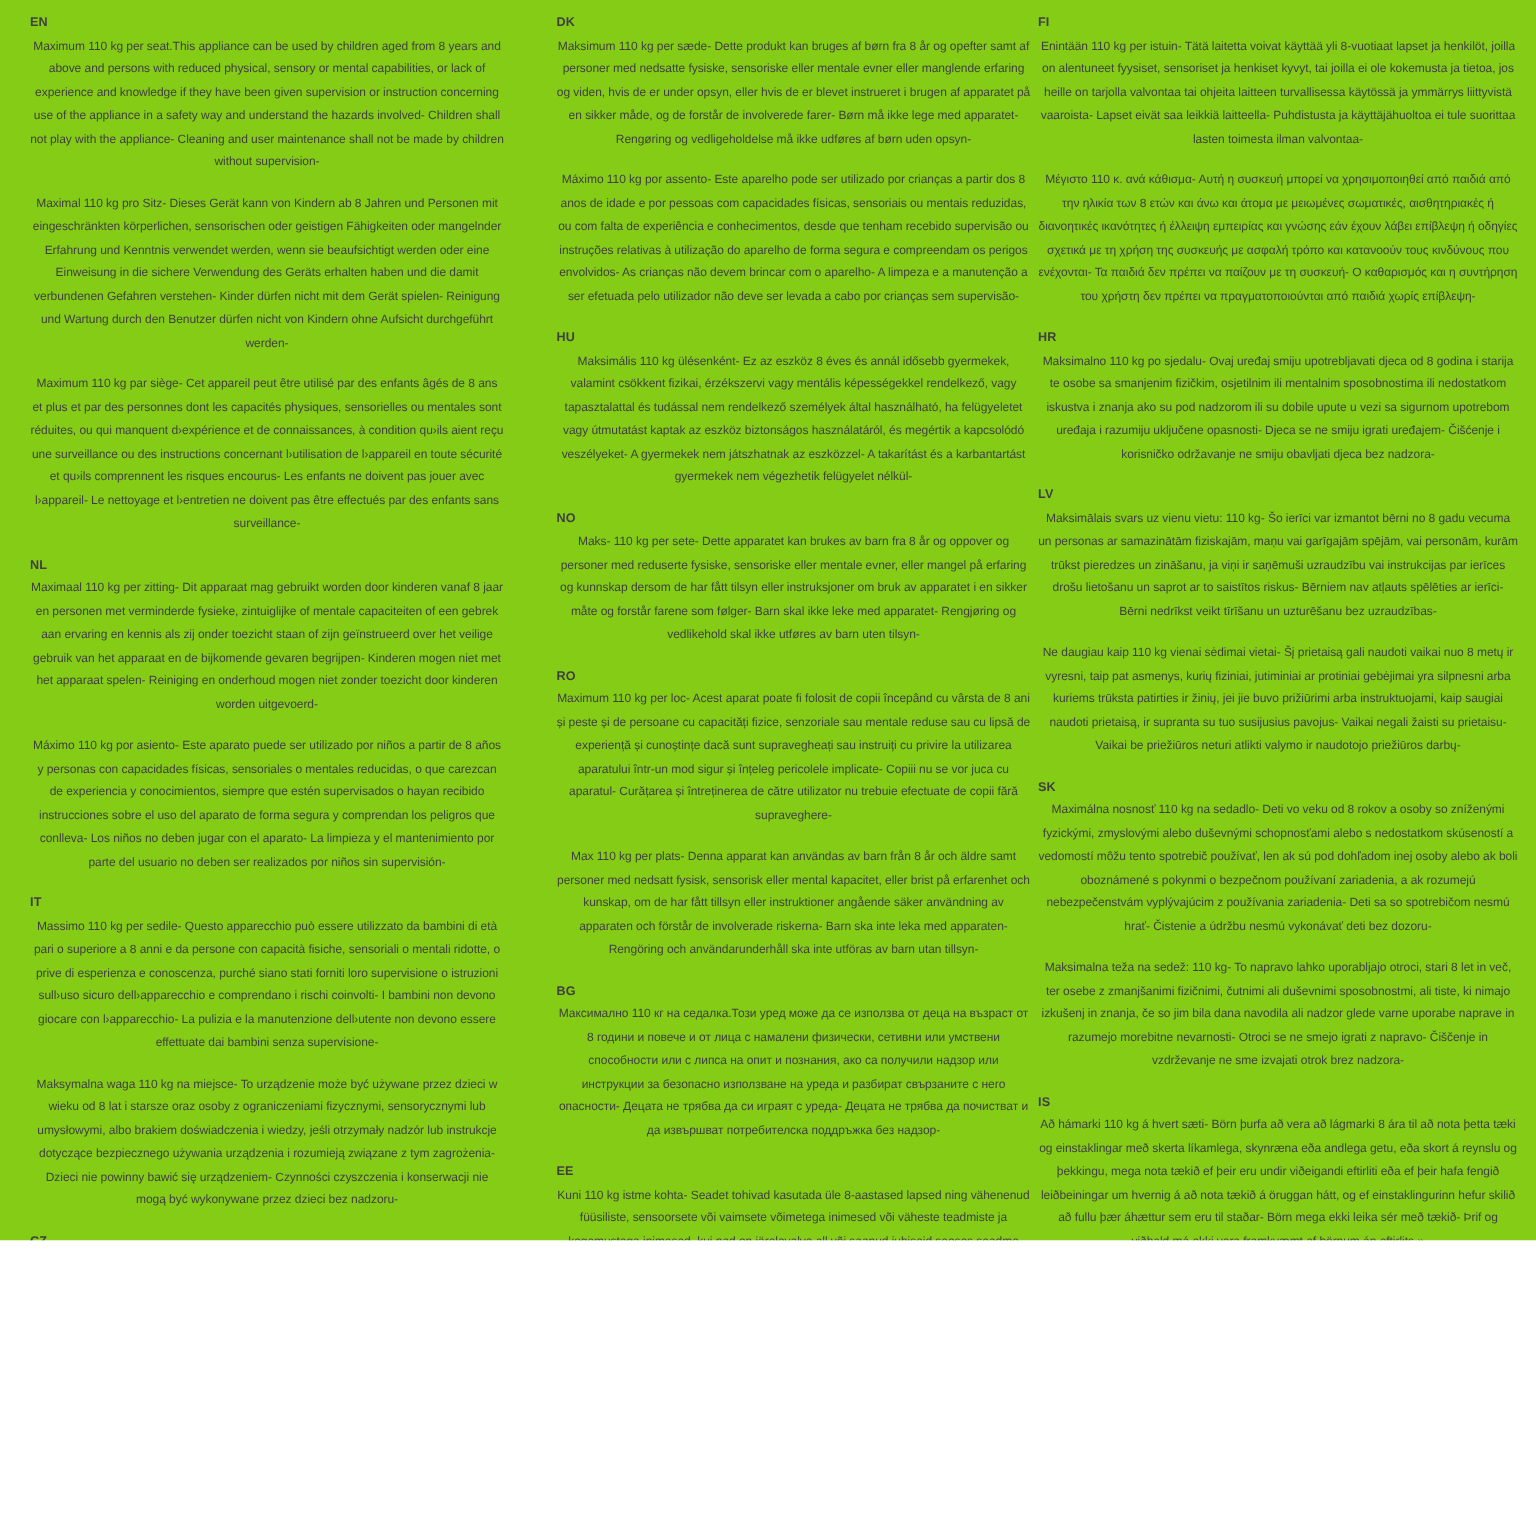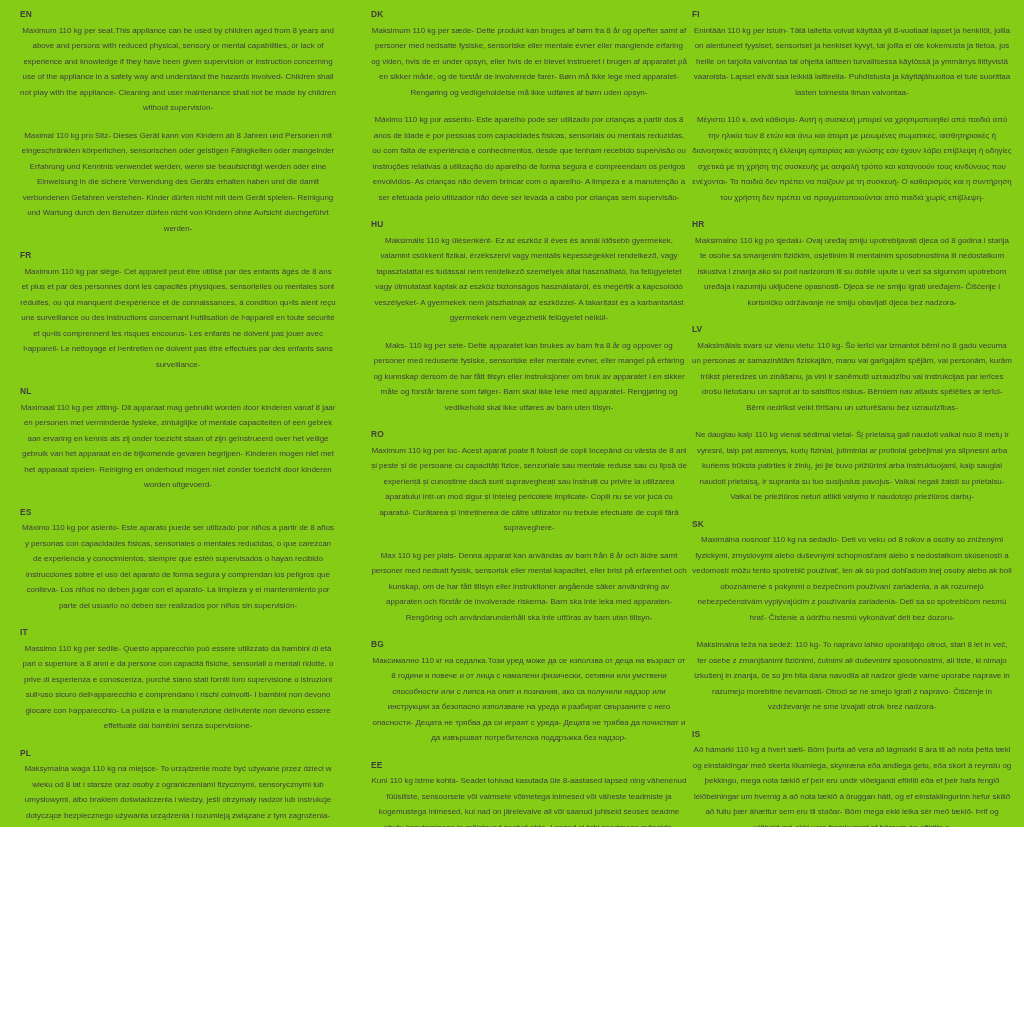--- a/index.html
+++ b/index.html
@@ -48,57 +48,55 @@
 <div class="page">
   <div class="col col-1">
       <div class="lang-section">
         <span class="lang-code">EN</span>
         <p class="lang-text">Maximum 110 kg per seat.This appliance can be used by children aged from 8 years and above and persons with reduced physical, sensory or mental capabilities, or lack of experience and knowledge if they have been given supervision or instruction concerning use of the appliance in a safety way and understand the hazards involved- Children shall not play with the appliance- Cleaning and user maintenance shall not be made by children without supervision-</p>
       </div>
       <div class="lang-section">
         <p class="lang-text">Maximal 110 kg pro Sitz- Dieses Gerät kann von Kindern ab 8 Jahren und Personen mit eingeschränkten körperlichen, sensorischen oder geistigen Fähigkeiten oder mangelnder Erfahrung und Kenntnis verwendet werden, wenn sie beaufsichtigt werden oder eine Einweisung in die sichere Verwendung des Geräts erhalten haben und die damit verbundenen Gefahren verstehen- Kinder dürfen nicht mit dem Gerät spielen- Reinigung und Wartung durch den Benutzer dürfen nicht von Kindern ohne Aufsicht durchgeführt werden-</p>
       </div>
       <div class="lang-section">
-        <span class="lang-code">FR</span>
         <p class="lang-text">Maximum 110 kg par siège- Cet appareil peut être utilisé par des enfants âgés de 8 ans et plus et par des personnes dont les capacités physiques, sensorielles ou mentales sont réduites, ou qui manquent d›expérience et de connaissances, à condition qu›ils aient reçu une surveillance ou des instructions concernant l›utilisation de l›appareil en toute sécurité et qu›ils comprennent les risques encourus- Les enfants ne doivent pas jouer avec l›appareil- Le nettoyage et l›entretien ne doivent pas être effectués par des enfants sans surveillance-</p>
       </div>
       <div class="lang-section">
         <span class="lang-code">NL</span>
         <p class="lang-text">Maximaal 110 kg per zitting- Dit apparaat mag gebruikt worden door kinderen vanaf 8 jaar en personen met verminderde fysieke, zintuiglijke of mentale capaciteiten of een gebrek aan ervaring en kennis als zij onder toezicht staan of zijn geïnstrueerd over het veilige gebruik van het apparaat en de bijkomende gevaren begrijpen- Kinderen mogen niet met het apparaat spelen- Reiniging en onderhoud mogen niet zonder toezicht door kinderen worden uitgevoerd-</p>
       </div>
       <div class="lang-section">
-        <span class="lang-code">ES</span>
         <p class="lang-text">Máximo 110 kg por asiento- Este aparato puede ser utilizado por niños a partir de 8 años y personas con capacidades físicas, sensoriales o mentales reducidas, o que carezcan de experiencia y conocimientos, siempre que estén supervisados o hayan recibido instrucciones sobre el uso del aparato de forma segura y comprendan los peligros que conlleva- Los niños no deben jugar con el aparato- La limpieza y el mantenimiento por parte del usuario no deben ser realizados por niños sin supervisión-</p>
       </div>
       <div class="lang-section">
         <span class="lang-code">IT</span>
         <p class="lang-text">Massimo 110 kg per sedile- Questo apparecchio può essere utilizzato da bambini di età pari o superiore a 8 anni e da persone con capacità fisiche, sensoriali o mentali ridotte, o prive di esperienza e conoscenza, purché siano stati forniti loro supervisione o istruzioni sull›uso sicuro dell›apparecchio e comprendano i rischi coinvolti- I bambini non devono giocare con l›apparecchio- La pulizia e la manutenzione dell›utente non devono essere effettuate dai bambini senza supervisione-</p>
       </div>
       <div class="lang-section">
-        <span class="lang-code">PL</span>
         <p class="lang-text">Maksymalna waga 110 kg na miejsce- To urządzenie może być używane przez dzieci w wieku od 8 lat i starsze oraz osoby z ograniczeniami fizycznymi, sensorycznymi lub umysłowymi, albo brakiem doświadczenia i wiedzy, jeśli otrzymały nadzór lub instrukcje dotyczące bezpiecznego używania urządzenia i rozumieją związane z tym zagrożenia- Dzieci nie powinny bawić się urządzeniem- Czynności czyszczenia i konserwacji nie mogą być wykonywane przez dzieci bez nadzoru-</p>
       </div>
       <div class="lang-section">
         <span class="lang-code">CZ</span>
         <p class="lang-text">Maximální hmotnost 110 kg na jedno sedadlo- Tento spotřebič mohou používat děti starší 8 let a osoby se sníženými fyzickými, smyslovými nebo duševními schopnostmi nebo s nedostatkem zkušeností a znalostí, pokud jsou pod dohledem nebo byly poučeny o používání spotřebiče bezpečným způsobem a rozumí případným nebezpečím- Děti si se spotřebičem nesmí hrát- Čištění a uživatelskou údržbu nesmí provádět děti bez dozoru-</p>
       </div>
     </div>
   <div class="col col-2">
       <div class="lang-section">
         <span class="lang-code">DK</span>
         <p class="lang-text">Maksimum 110 kg per sæde- Dette produkt kan bruges af børn fra 8 år og opefter samt af personer med nedsatte fysiske, sensoriske eller mentale evner eller manglende erfaring og viden, hvis de er under opsyn, eller hvis de er blevet instrueret i brugen af apparatet på en sikker måde, og de forstår de involverede farer- Børn må ikke lege med apparatet- Rengøring og vedligeholdelse må ikke udføres af børn uden opsyn-</p>
       </div>
       <div class="lang-section">
         <p class="lang-text">Máximo 110 kg por assento- Este aparelho pode ser utilizado por crianças a partir dos 8 anos de idade e por pessoas com capacidades físicas, sensoriais ou mentais reduzidas, ou com falta de experiência e conhecimentos, desde que tenham recebido supervisão ou instruções relativas à utilização do aparelho de forma segura e compreendam os perigos envolvidos- As crianças não devem brincar com o aparelho- A limpeza e a manutenção a ser efetuada pelo utilizador não deve ser levada a cabo por crianças sem supervisão-</p>
       </div>
       <div class="lang-section">
         <span class="lang-code">HU</span>
         <p class="lang-text">Maksimális 110 kg ülésenként- Ez az eszköz 8 éves és annál idősebb gyermekek, valamint csökkent fizikai, érzékszervi vagy mentális képességekkel rendelkező, vagy tapasztalattal és tudással nem rendelkező személyek által használható, ha felügyeletet vagy útmutatást kaptak az eszköz biztonságos használatáról, és megértik a kapcsolódó veszélyeket- A gyermekek nem játszhatnak az eszközzel- A takarítást és a karbantartást gyermekek nem végezhetik felügyelet nélkül-</p>
       </div>
       <div class="lang-section">
+        <span class="lang-code">NO</span>
         <p class="lang-text">Maks- 110 kg per sete- Dette apparatet kan brukes av barn fra 8 år og oppover og personer med reduserte fysiske, sensoriske eller mentale evner, eller mangel på erfaring og kunnskap dersom de har fått tilsyn eller instruksjoner om bruk av apparatet i en sikker måte og forstår farene som følger- Barn skal ikke leke med apparatet- Rengjøring og vedlikehold skal ikke utføres av barn uten tilsyn-</p>
       </div>
       <div class="lang-section">
         <span class="lang-code">RO</span>
         <p class="lang-text">Maximum 110 kg per loc- Acest aparat poate fi folosit de copii începând cu vârsta de 8 ani și peste și de persoane cu capacități fizice, senzoriale sau mentale reduse sau cu lipsă de experiență și cunoștințe dacă sunt supravegheați sau instruiți cu privire la utilizarea aparatului într-un mod sigur și înțeleg pericolele implicate- Copiii nu se vor juca cu aparatul- Curățarea și întreținerea de către utilizator nu trebuie efectuate de copii fără supraveghere-</p>
       </div>
       <div class="lang-section">
         <p class="lang-text">Max 110 kg per plats- Denna apparat kan användas av barn från 8 år och äldre samt personer med nedsatt fysisk, sensorisk eller mental kapacitet, eller brist på erfarenhet och kunskap, om de har fått tillsyn eller instruktioner angående säker användning av apparaten och förstår de involverade riskerna- Barn ska inte leka med apparaten- Rengöring och användarunderhåll ska inte utföras av barn utan tillsyn-</p>
       </div>
       <div class="lang-section">

